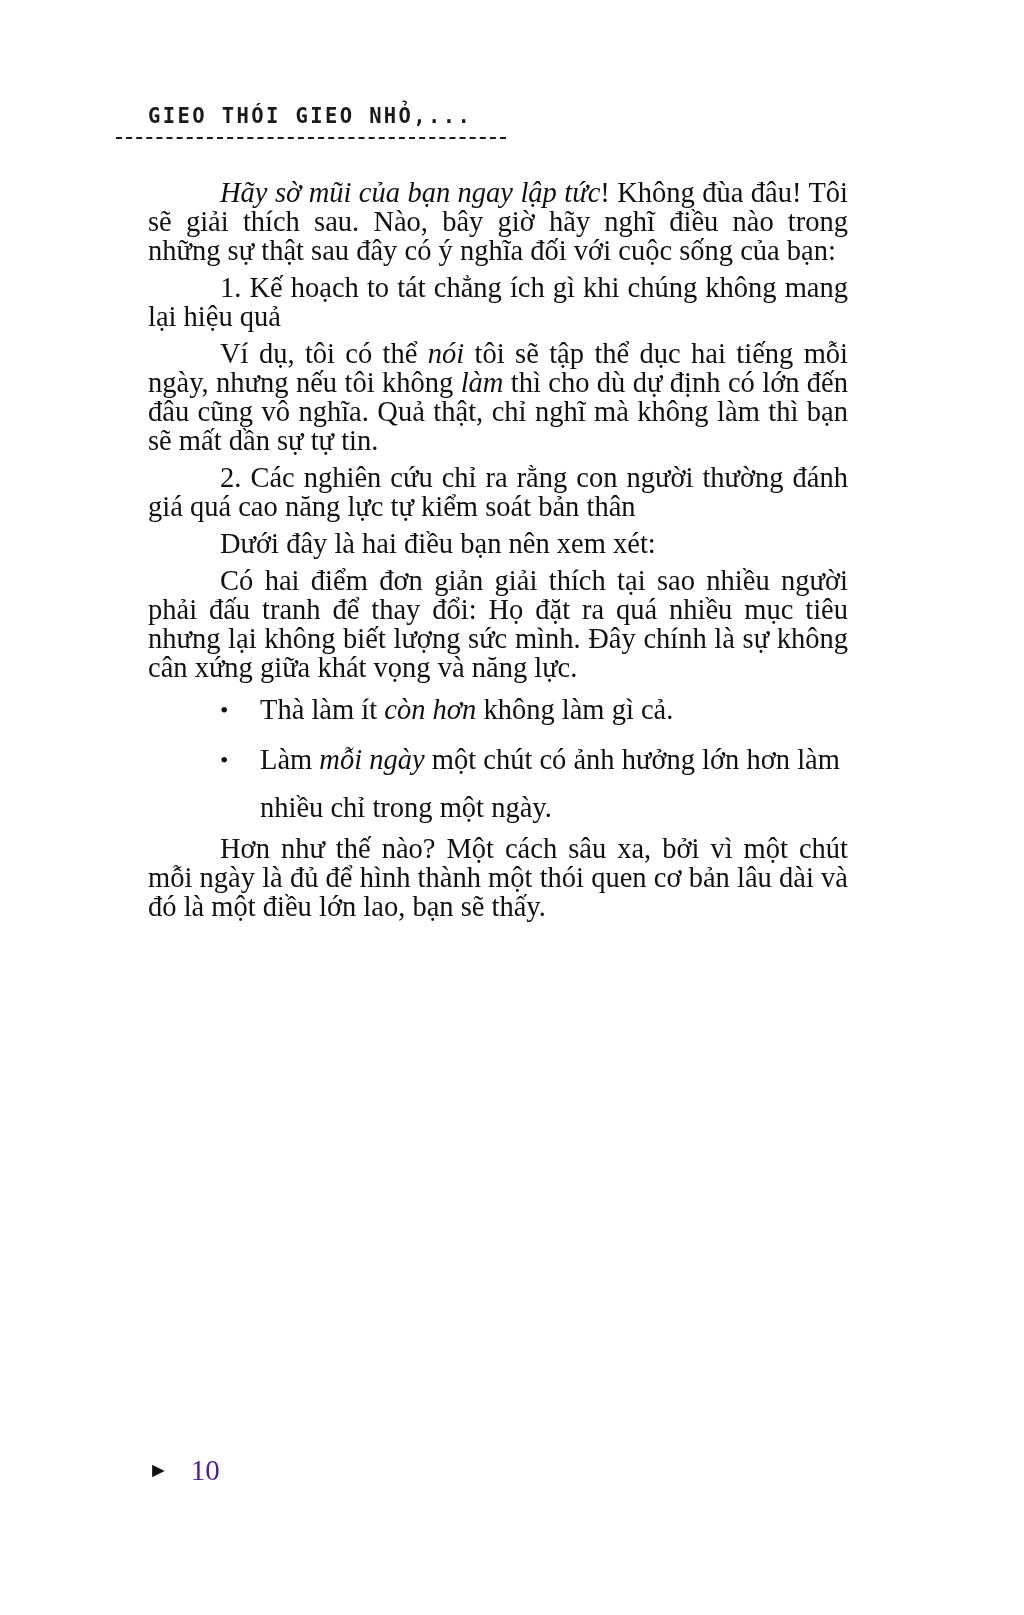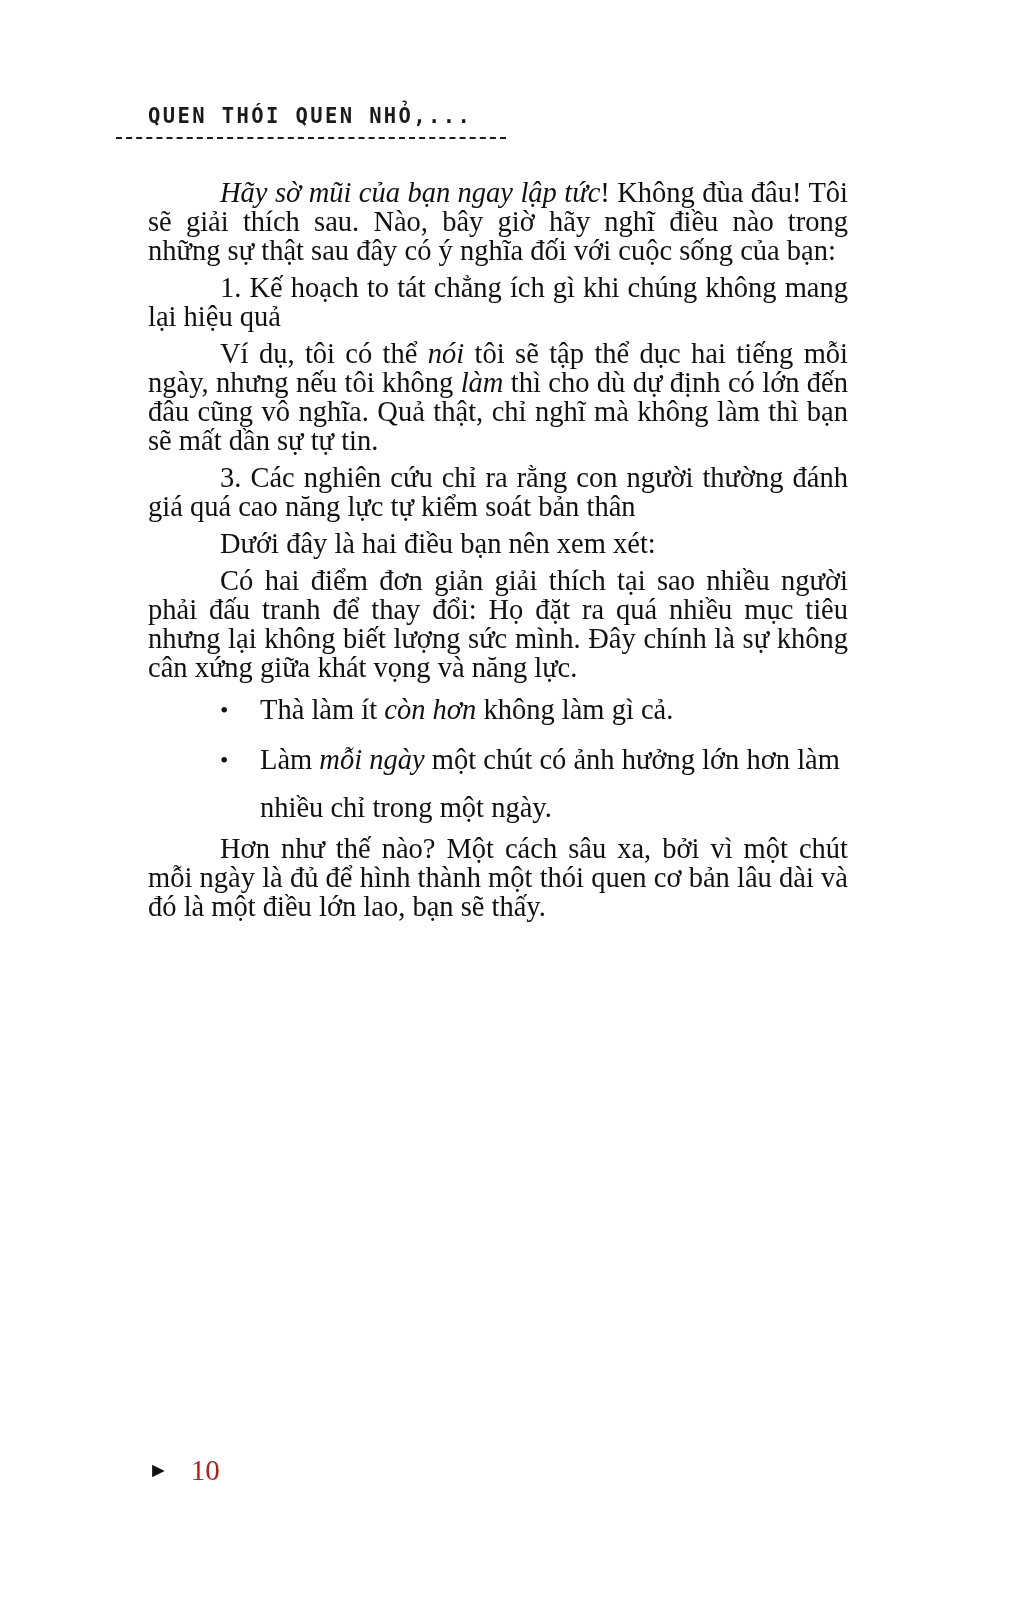--- a/index.html
+++ b/index.html
@@ -95,39 +95,39 @@
     gap: 22px;
   }
   .folio .marker {
     font-size: 21px;
     line-height: 1;
     color: #111111;
   }
   .folio .num {
     font-family: "Liberation Serif", serif;
     font-size: 29px;
-    color: #b91c1c;
+    color: #4c1d95;
   }
 </style>
 </head>
 <body>
 
 <div class="page">
 
   <div class="running-head">
-    <div class="title">QUEN THÓI QUEN NHỎ,...</div>
+    <div class="title">GIEO THÓI GIEO NHỎ,...</div>
     <div class="rule"></div>
   </div>
 
   <div class="content">
     <div>
         <p class="para"><em>Hãy sờ mũi của bạn ngay lập tức</em><span>! Không đùa đâu! Tôi sẽ giải thích sau. Nào, bây giờ hãy nghĩ điều nào trong những sự thật sau đây có ý nghĩa đối với cuộc sống của bạn:</span></p>
         <p class="para"><span>1. Kế hoạch to tát chẳng ích gì khi chúng không mang lại hiệu quả</span></p>
         <p class="para"><span>Ví dụ, tôi có thể </span><em>nói</em><span> tôi sẽ tập thể dục hai tiếng mỗi ngày, nhưng nếu tôi không </span><em>làm</em><span> thì cho dù dự định có lớn đến đâu cũng vô nghĩa. Quả thật, chỉ nghĩ mà không làm thì bạn sẽ mất dần sự tự tin.</span></p>
-        <p class="para"><span>3. Các nghiên cứu chỉ ra rằng con người thường đánh giá quá cao năng lực tự kiểm soát bản thân</span></p>
+        <p class="para"><span>2. Các nghiên cứu chỉ ra rằng con người thường đánh giá quá cao năng lực tự kiểm soát bản thân</span></p>
         <p class="para"><span>Dưới đây là hai điều bạn nên xem xét:</span></p>
         <p class="para"><span>Có hai điểm đơn giản giải thích tại sao nhiều người phải đấu tranh để thay đổi: Họ đặt ra quá nhiều mục tiêu nhưng lại không biết lượng sức mình. Đây chính là sự không cân xứng giữa khát vọng và năng lực.</span></p>
       </div>
     <ul class="bullets">
         <li><span class="dot">•</span><span><span>Thà làm ít </span><em>còn hơn</em><span> không làm gì cả.</span></span></li>
         <li><span class="dot">•</span><span><span>Làm </span><em>mỗi ngày</em><span> một chút có ảnh hưởng lớn hơn làm nhiều chỉ trong một ngày.</span></span></li>
       </ul>
     <div>
         <p class="para"><span>Hơn như thế nào? Một cách sâu xa, bởi vì một chút mỗi ngày là đủ để hình thành một thói quen cơ bản lâu dài và đó là một điều lớn lao, bạn sẽ thấy.</span></p>
       </div>

